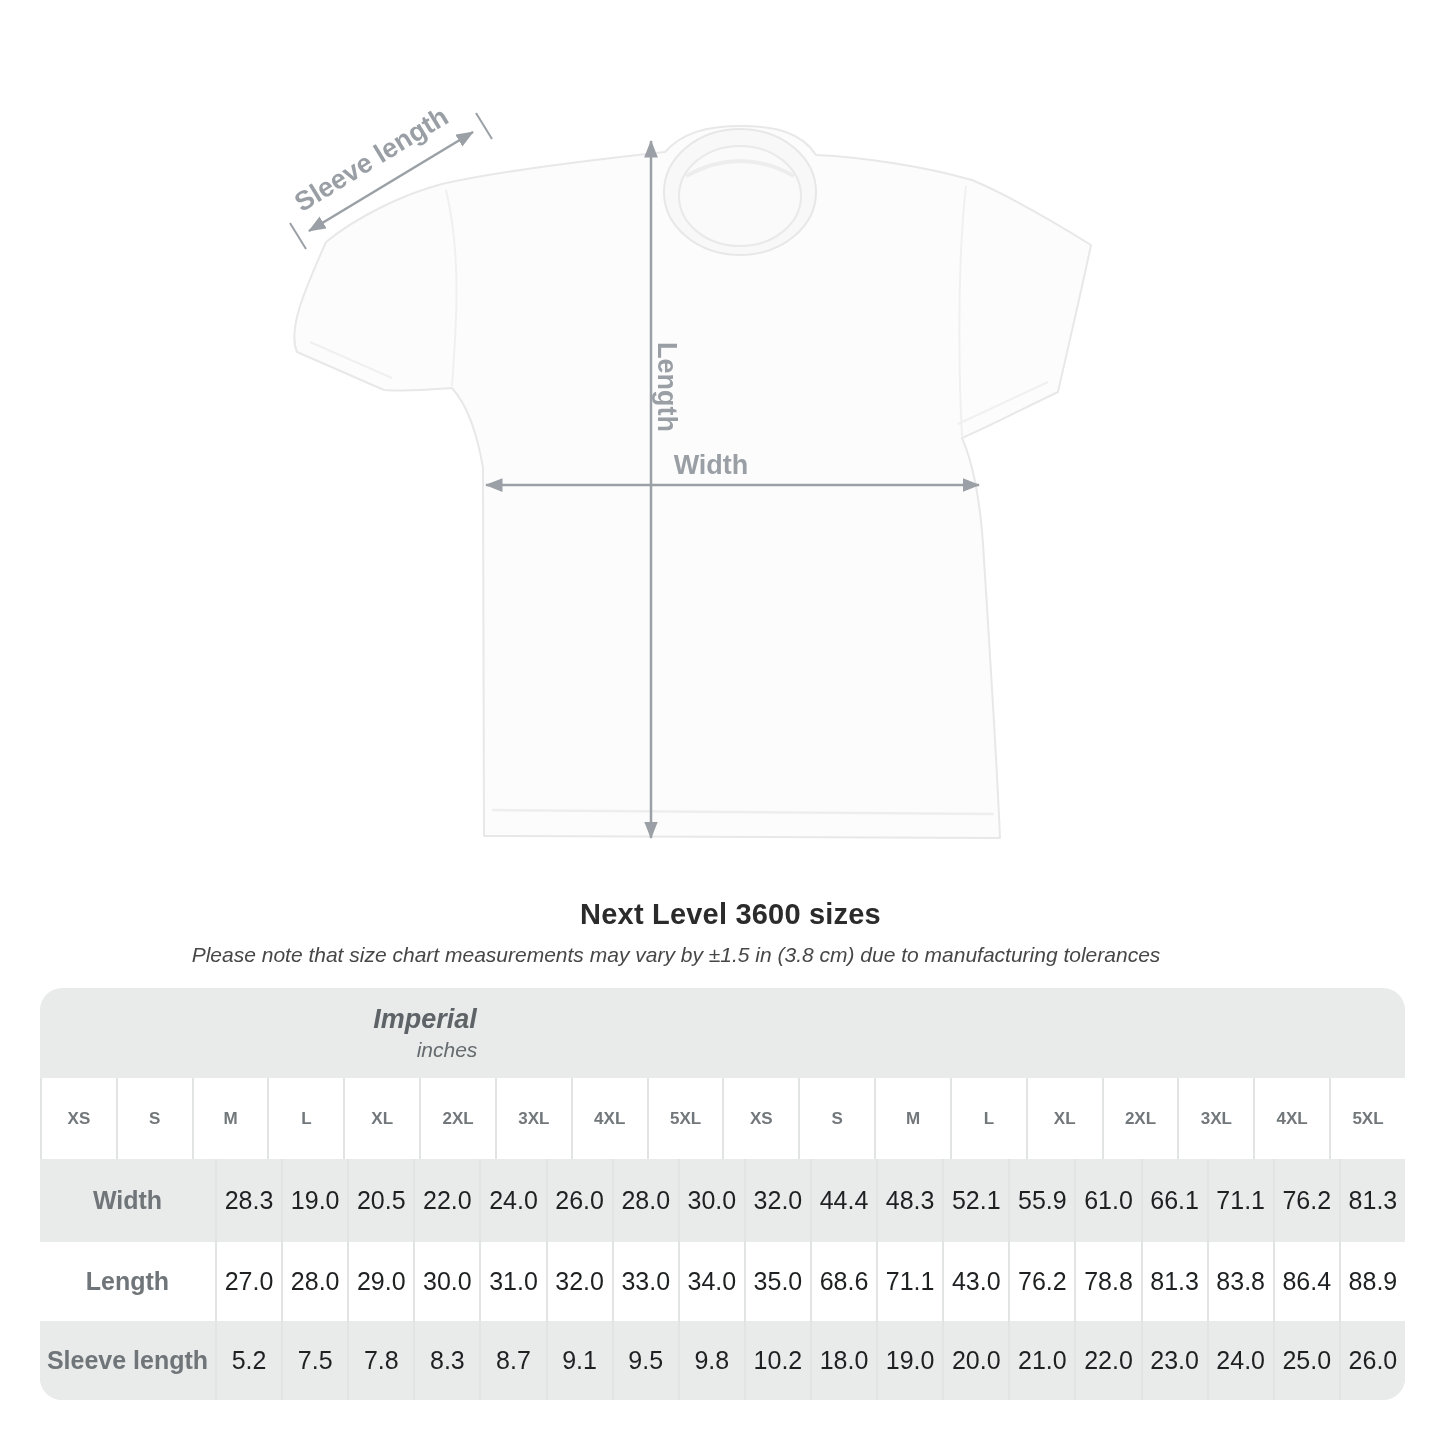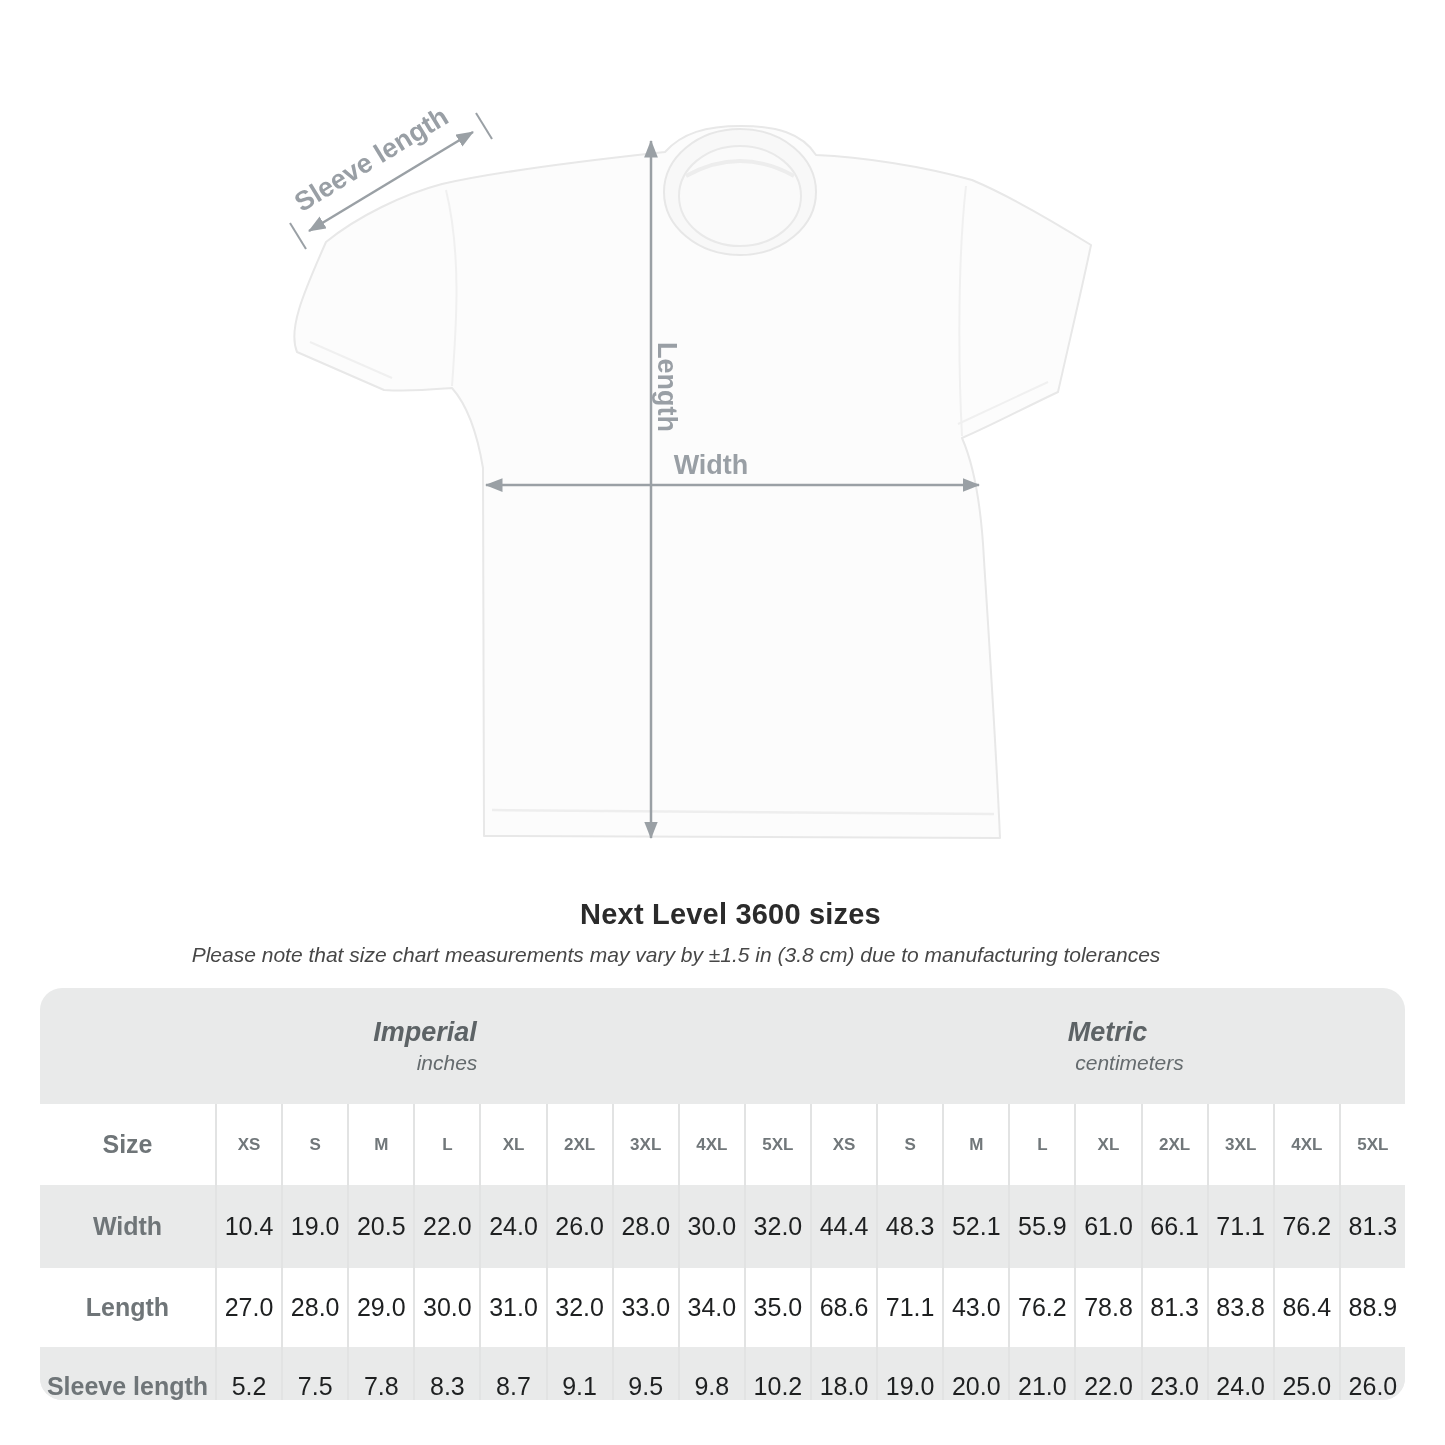--- a/index.html
+++ b/index.html
@@ -14,21 +14,21 @@
   }
   .page-subtitle{
     position:absolute;left:0;top:943px;width:1352px;text-align:center;
     font-size:21px;font-style:italic;color:#474747;
   }
   .size-table{
     position:absolute;left:40px;top:988px;width:1365px;height:412px;
     border-radius:22px;overflow:hidden;background:#e9eaea;
   }
   .band{display:flex;width:100%;}
-  .band-header{height:116px;}
+  .band-header{height:90px;}
   .hcell{display:flex;flex-direction:column;justify-content:center;align-items:center;row-gap:3px;}
   .hcell.imp{width:770px;}
   .hcell.met{width:595px;}
   .sys-title{font-size:27px;font-weight:bold;font-style:italic;color:#5d6366;}
   .sys-unit{font-size:21px;font-style:italic;color:#656b6e;margin-left:44px;}
   .row{align-items:stretch;}
   .row-size{height:81px;background:#ffffff;}
   .row-val-a{height:83px;background:#e9eaea;}
   .row-val-b{height:79px;background:#ffffff;}
   .row-val-c{height:79px;background:#e9eaea;}
@@ -99,28 +99,23 @@
 <div class="page-title">Next Level 3600 sizes</div>
 <div class="page-subtitle">Please note that size chart measurements may vary by ±1.5 in (3.8 cm) due to manufacturing tolerances</div>
 
 <div class="size-table">
 
   <div class="band band-header">
     <div class="hcell imp">
       <div class="sys-title">Imperial</div>
       <div class="sys-unit">inches</div>
     </div>
-    <div class="hcell met">
-      <div class="sys-title">Metric</div>
-      <div class="sys-unit">centimeters</div>
-    </div>
   </div>
 
   <div class="band row row-size">
-    <div class="lcell">Size</div>
     <div class="cell">XS</div>
     <div class="cell">S</div>
     <div class="cell">M</div>
     <div class="cell">L</div>
     <div class="cell">XL</div>
     <div class="cell">2XL</div>
     <div class="cell">3XL</div>
     <div class="cell">4XL</div>
     <div class="cell">5XL</div>
     <div class="cell">XS</div>
@@ -129,21 +124,21 @@
     <div class="cell">L</div>
     <div class="cell">XL</div>
     <div class="cell">2XL</div>
     <div class="cell">3XL</div>
     <div class="cell">4XL</div>
     <div class="cell">5XL</div>
   </div>
 
   <div class="band row row-val-a">
     <div class="lcell">Width</div>
-    <div class="cell val">10.4</div>
+    <div class="cell val">28.3</div>
     <div class="cell val">19.0</div>
     <div class="cell val">20.5</div>
     <div class="cell val">22.0</div>
     <div class="cell val">24.0</div>
     <div class="cell val">26.0</div>
     <div class="cell val">28.0</div>
     <div class="cell val">30.0</div>
     <div class="cell val">32.0</div>
     <div class="cell val">44.4</div>
     <div class="cell val">48.3</div>

